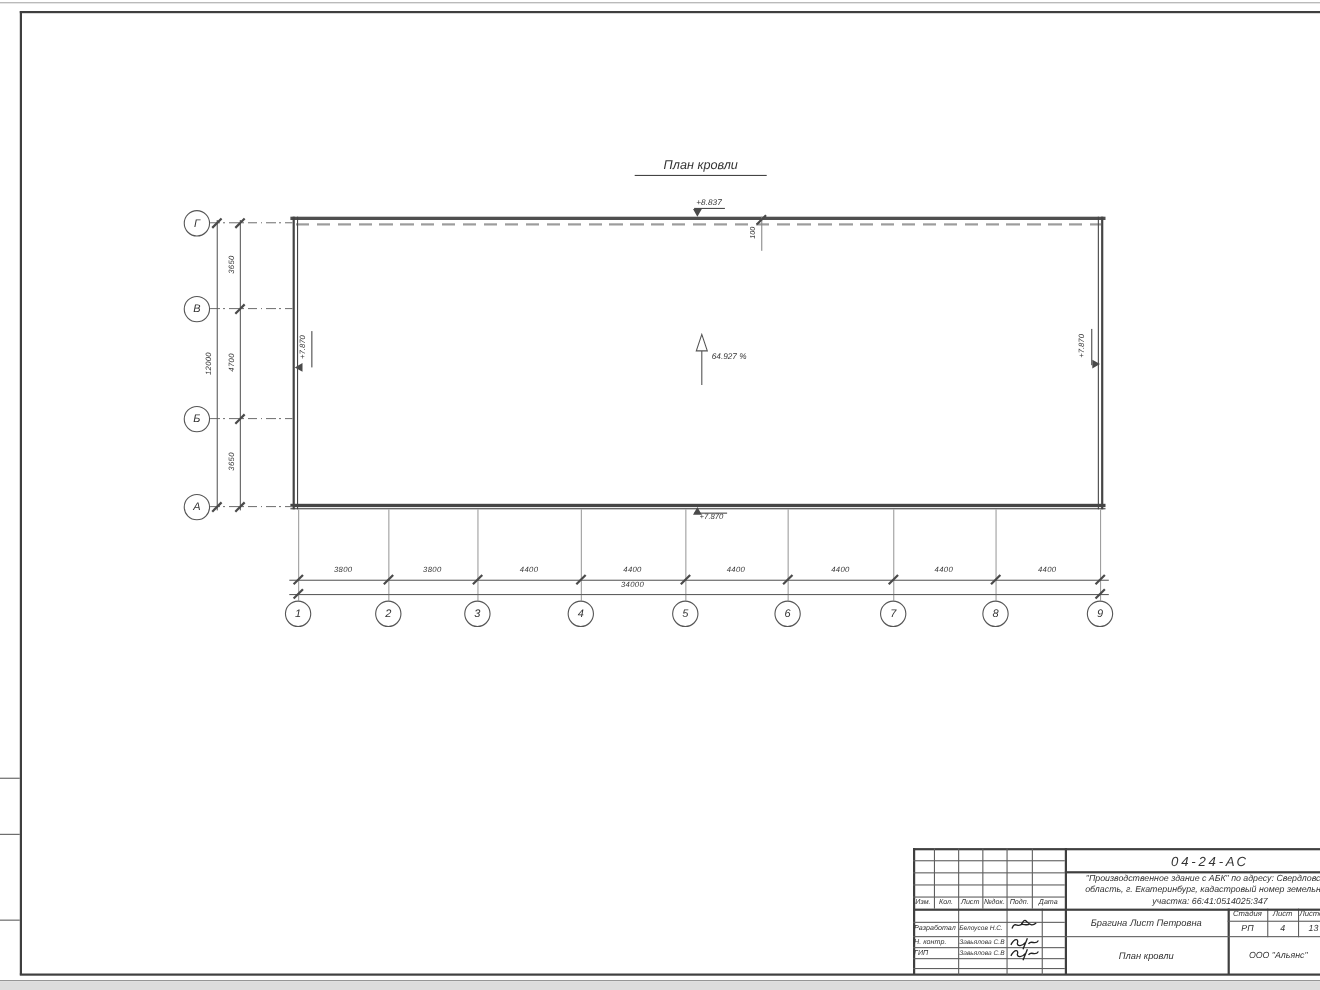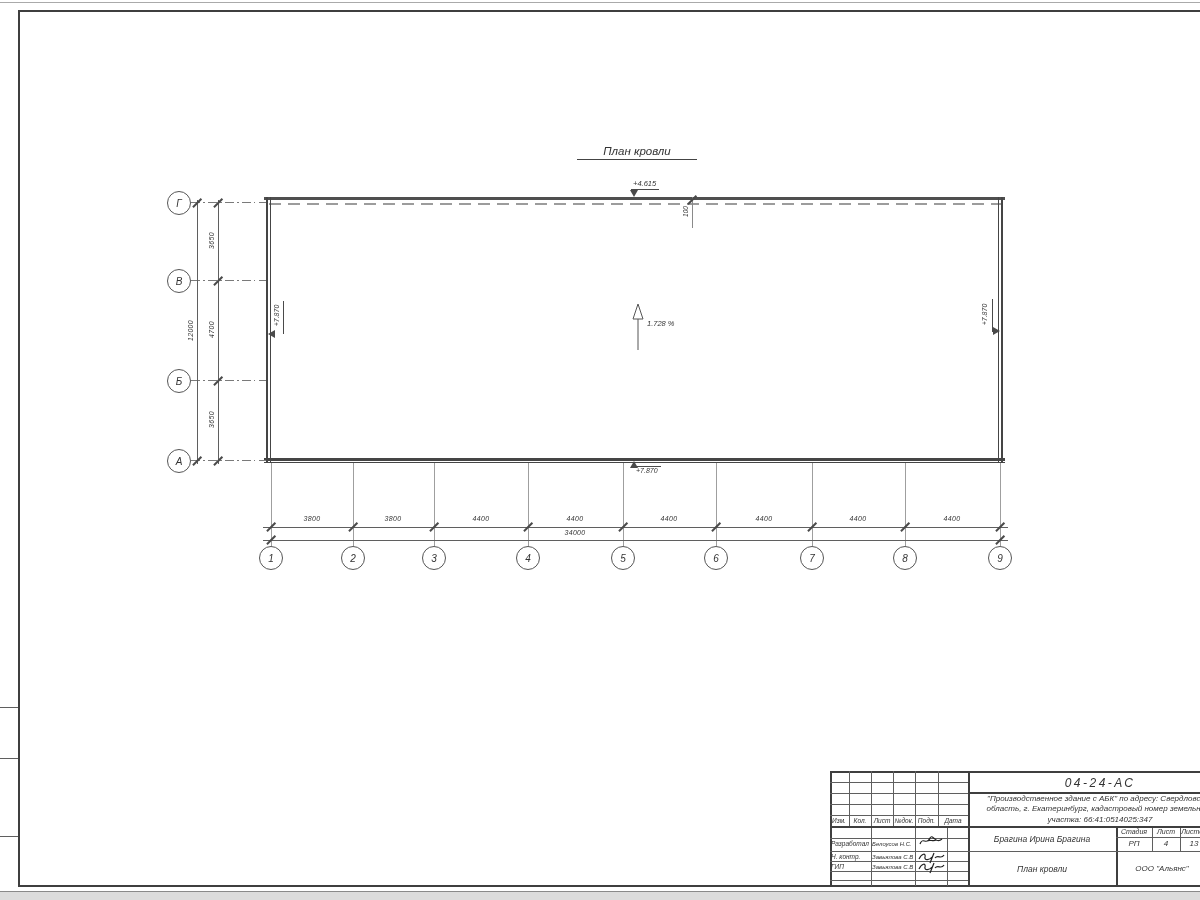--- a/index.html
+++ b/index.html
@@ -134,21 +134,21 @@
   <div class="axcirc" style="left:167px;top:269px;">
       <span>В</span>
     </div>
   <div class="axcirc" style="left:167px;top:369px;">
       <span>Б</span>
     </div>
   <div class="axcirc" style="left:167px;top:449px;">
       <span>А</span>
     </div>
 
-  <div class="txt" style="left:633px;top:179px;font-size:7.5px;">+4.615</div>
+  <div class="txt" style="left:633px;top:179px;font-size:7.5px;">+8.837</div>
   <div class="hl" style="left:631px;top:189px;width:28px;border-color:#4a4a4a;"></div>
   <div class="tri" style="left:630px;top:190px;border-left:4px solid transparent;border-right:4px solid transparent;border-top:7px solid #4a4a4a;"></div>
 
   <div class="vl thin" style="left:692px;top:197px;height:31px;"></div>
   <div class="tick" style="left:686px;top:199px;"></div>
   <div class="txt rot" style="left:673px;top:208px;width:24px;font-size:6.5px;">100</div>
 
   <div class="vl" style="left:283px;top:301px;height:33px;border-color:#4a4a4a;"></div>
   <div class="txt rot" style="left:256px;top:312px;width:40px;font-size:7px;">+7.870</div>
   <div class="tri" style="left:268px;top:330px;border-top:4px solid transparent;border-bottom:4px solid transparent;border-right:7px solid #4a4a4a;"></div>
@@ -158,21 +158,21 @@
   <div class="tri" style="left:993px;top:327px;border-top:4px solid transparent;border-bottom:4px solid transparent;border-left:7px solid #4a4a4a;"></div>
 
   <div class="tri" style="left:630px;top:461px;border-left:4px solid transparent;border-right:4px solid transparent;border-bottom:7px solid #4a4a4a;"></div>
   <div class="hl" style="left:631px;top:466px;width:30px;border-color:#4a4a4a;"></div>
   <div class="txt" style="left:636px;top:467px;font-size:7px;">+7.870</div>
 
   <svg class="abs" style="left:629px;top:302px;" width="18" height="50" viewBox="0 0 18 50">
     <line x1="9" y1="48" x2="9" y2="15" stroke="#555" stroke-width="1"></line>
     <polygon points="9,2 4,17 14,17" fill="#fff" stroke="#555" stroke-width="1"></polygon>
   </svg>
-  <div class="txt" style="left:647px;top:319px;font-size:7.5px;">1.728 %</div>
+  <div class="txt" style="left:647px;top:319px;font-size:7.5px;">64.927 %</div>
 
   <div class="hl thick" style="left:830px;top:771px;width:378px;"></div>
   <div class="vl thick" style="left:830px;top:771px;height:115px;"></div>
 
   <div class="vl" style="left:849px;top:771px;height:55px;"></div>
   <div class="vl" style="left:871px;top:771px;height:115px;"></div>
   <div class="vl" style="left:893px;top:771px;height:55px;"></div>
   <div class="vl" style="left:915px;top:771px;height:115px;"></div>
   <div class="vl" style="left:938px;top:771px;height:55px;"></div>
   <div class="vl" style="left:947px;top:826px;height:60px;"></div>
@@ -217,21 +217,21 @@
   <svg class="sig" style="left:917px;top:860px;" width="28" height="14" viewBox="0 0 28 14">
     <path d="M2,9 C5,3 9,3 8,7 C7,10 12,11 15,7 M17,3 L13,13 M18,8 C21,4 24,10 27,5" fill="none" stroke="#222" stroke-width="1.2"></path>
   </svg>
 
   <div class="txt ctr" style="left:985px;top:776px;width:230px;font-size:12px;letter-spacing:2.5px;">04-24-АС</div>
 
   <div class="txt ctr" style="left:960px;top:794px;width:280px;font-size:8px;">"Производственное здание с АБК" по адресу: Свердловская</div>
   <div class="txt ctr" style="left:960px;top:804px;width:280px;font-size:8px;">область, г. Екатеринбург, кадастровый номер земельного</div>
   <div class="txt ctr" style="left:960px;top:815px;width:280px;font-size:8px;">участка: 66:41:0514025:347</div>
 
-  <div class="txt ctr" style="left:968px;top:834px;width:148px;font-size:8.5px;">Брагина Ирина Брагина</div>
+  <div class="txt ctr" style="left:968px;top:834px;width:148px;font-size:8.5px;">Брагина Лист Петровна</div>
   <div class="txt ctr" style="left:1116px;top:828px;width:36px;font-size:7px;">Стадия</div>
   <div class="txt ctr" style="left:1152px;top:828px;width:28px;font-size:7px;">Лист</div>
   <div class="txt ctr" style="left:1180px;top:828px;width:28px;font-size:7px;">Листов</div>
   <div class="txt ctr" style="left:1116px;top:839px;width:36px;font-size:8px;">РП</div>
   <div class="txt ctr" style="left:1152px;top:839px;width:28px;font-size:8px;">4</div>
   <div class="txt ctr" style="left:1180px;top:839px;width:28px;font-size:8px;">13</div>
 
   <div class="txt ctr" style="left:968px;top:864px;width:148px;font-size:8.5px;">План кровли</div>
   <div class="txt ctr" style="left:1116px;top:864px;width:92px;font-size:8px;">ООО "Альянс"</div>
 

